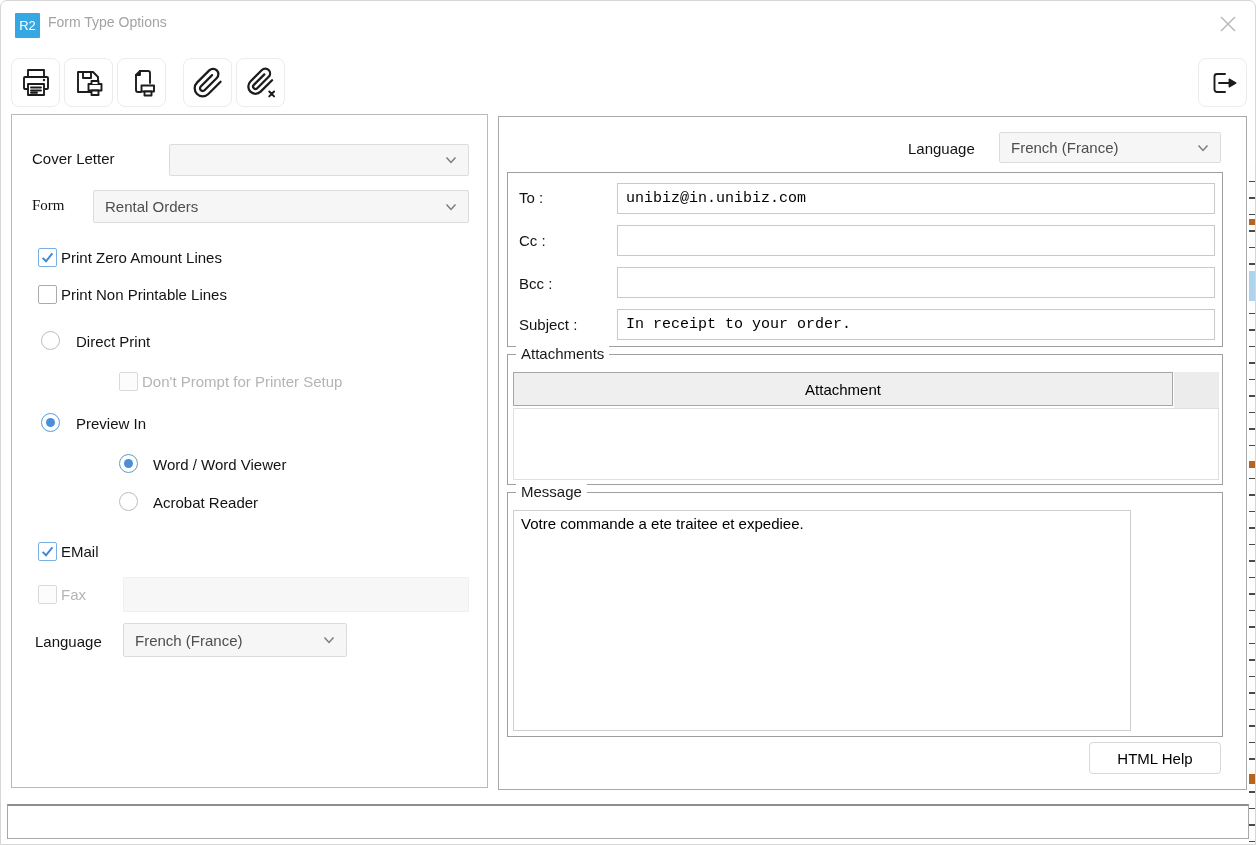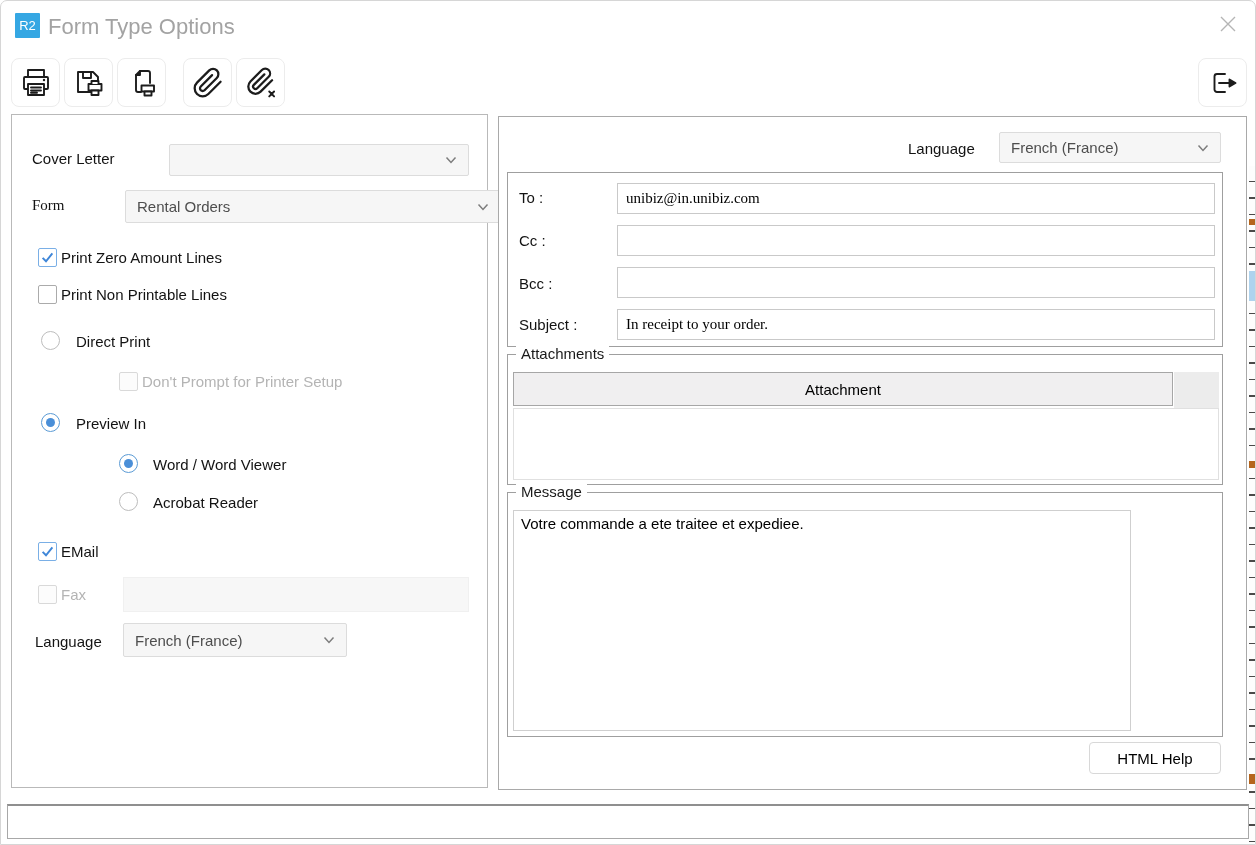--- a/index.html
+++ b/index.html
@@ -6,21 +6,21 @@
   .screen{
     position:relative;width:1256px;height:845px;box-sizing:border-box;
     background:#fff;border:1px solid #d6d6d6;border-radius:7px 7px 0 0;
     font-family:"Liberation Sans",sans-serif;overflow:hidden;
   }
   .abs{position:absolute;}
   
   .badge{left:14px;top:12px;width:25px;height:25px;border-radius:1px;
     background:var(--accent,#35a7e3);color:#fff;font-weight:normal;font-size:13px;
     display:flex;align-items:center;justify-content:center;}
-  .win-title{left:47px;top:13px;font-size:22px;color:var(--title-gray,#a3a3a3);white-space:nowrap;}
+  .win-title{left:47px;top:13px;font-size:14px;color:var(--title-gray,#a3a3a3);white-space:nowrap;}
   .close-btn{left:1214px;top:10px;width:26px;height:26px;display:flex;align-items:center;justify-content:center;background:none;border:none;cursor:pointer;padding:0;}
   
   .tb-btn{top:57px;width:49px;height:49px;background:#fff;border:1px solid #ececec;border-radius:8px;
     display:flex;align-items:center;justify-content:center;cursor:pointer;padding:0;}
   .tb-btn svg{stroke:var(--icon-black,#1c1c1c);fill:none;stroke-width:1.9;stroke-linecap:round;stroke-linejoin:round;}
   
   .left-panel{left:10px;top:113px;width:477px;height:674px;border:1px solid #b9b9b9;box-sizing:border-box;background:#fff;}
   .right-panel{left:497px;top:115px;width:749px;height:674px;border:1px solid #a9a9a9;box-sizing:border-box;background:#fff;}
   
   .lbl{font-size:15px;color:#131313;white-space:nowrap;}
@@ -32,21 +32,21 @@
     display:flex;align-items:center;justify-content:center;cursor:pointer;}
   .cb svg{display:none;}
   .cb.checked{border-color:var(--checkbox-blue-border,#7aafe6);}
   .cb.checked svg{display:block;}
   .cb.disabled{border-color:#d9d9d9;background:#fcfcfc;}
   .radio{width:19px;height:19px;border:1px solid #bdbdbd;border-radius:50%;background:#fff;box-sizing:border-box;cursor:pointer;}
   .radio.selected{border-color:#5b9bd5;}
   .radio.selected::after{content:"";position:absolute;left:4px;top:4px;right:4px;bottom:4px;border-radius:50%;
     background:var(--radio-blue,#4a8fd8);}
   .fld{border:1px solid #c9c9c9;font-size:15px;padding:0 8px;color:#000;background:#fff;
-    font-family:Liberation Serif, serif;box-sizing:border-box;outline:none;}
+    font-family:Liberation Mono, monospace;box-sizing:border-box;outline:none;}
   .grp{border:1px solid #9f9f9f;box-sizing:border-box;}
   .grp-label{top:-10px;left:8px;background:#fff;padding:0 5px;font-size:15px;color:#1a1a1a;white-space:nowrap;}
   .btn{background:#fff;border:1px solid #d8d8d8;border-radius:4px;font-size:15px;color:#000;
     font-family:"Liberation Sans",sans-serif;cursor:pointer;}
   .fax-fld{background:#f7f7f7;border:1px solid #f0f0f0;}
   
   .att-header{background:#f0eff0;border:1px solid #a6a6a6;display:flex;align-items:center;justify-content:center;
     font-size:15px;color:#000;box-sizing:border-box;cursor:pointer;}
   .att-stub{background:#ececec;}
   .att-list{background:#fff;border:1px solid #e0e0e0;box-sizing:border-box;}
@@ -139,21 +139,21 @@
     <div class="abs dd" style="left:157px;top:29px;width:300px;height:32px;">
       <span></span>
       <span class="chev" style="display:flex;">
         <svg width="16" height="16" viewBox="0 0 16 16">
             <path d="M3.5 5.5 L8 10.5 L12.5 5.5" stroke="#7d7d7d" fill="none" stroke-width="1.5"></path>
           </svg>
       </span>
     </div>
 
     <div class="abs lbl" style="left:20px;top:82px;font-family:Liberation Serif, serif;">Form</div>
-    <div class="abs dd" style="left:81px;top:75px;width:376px;height:33px;margin-left:32px;">
+    <div class="abs dd" style="left:81px;top:75px;width:376px;height:33px;">
       <span>Rental Orders</span>
       <span class="chev" style="display:flex;">
         <svg width="16" height="16" viewBox="0 0 16 16">
             <path d="M3.5 5.5 L8 10.5 L12.5 5.5" stroke="#7d7d7d" fill="none" stroke-width="1.5"></path>
           </svg>
       </span>
     </div>
 
     <div class="abs cb checked" style="left:26px;top:133px;">
       <span style="display:flex;">

